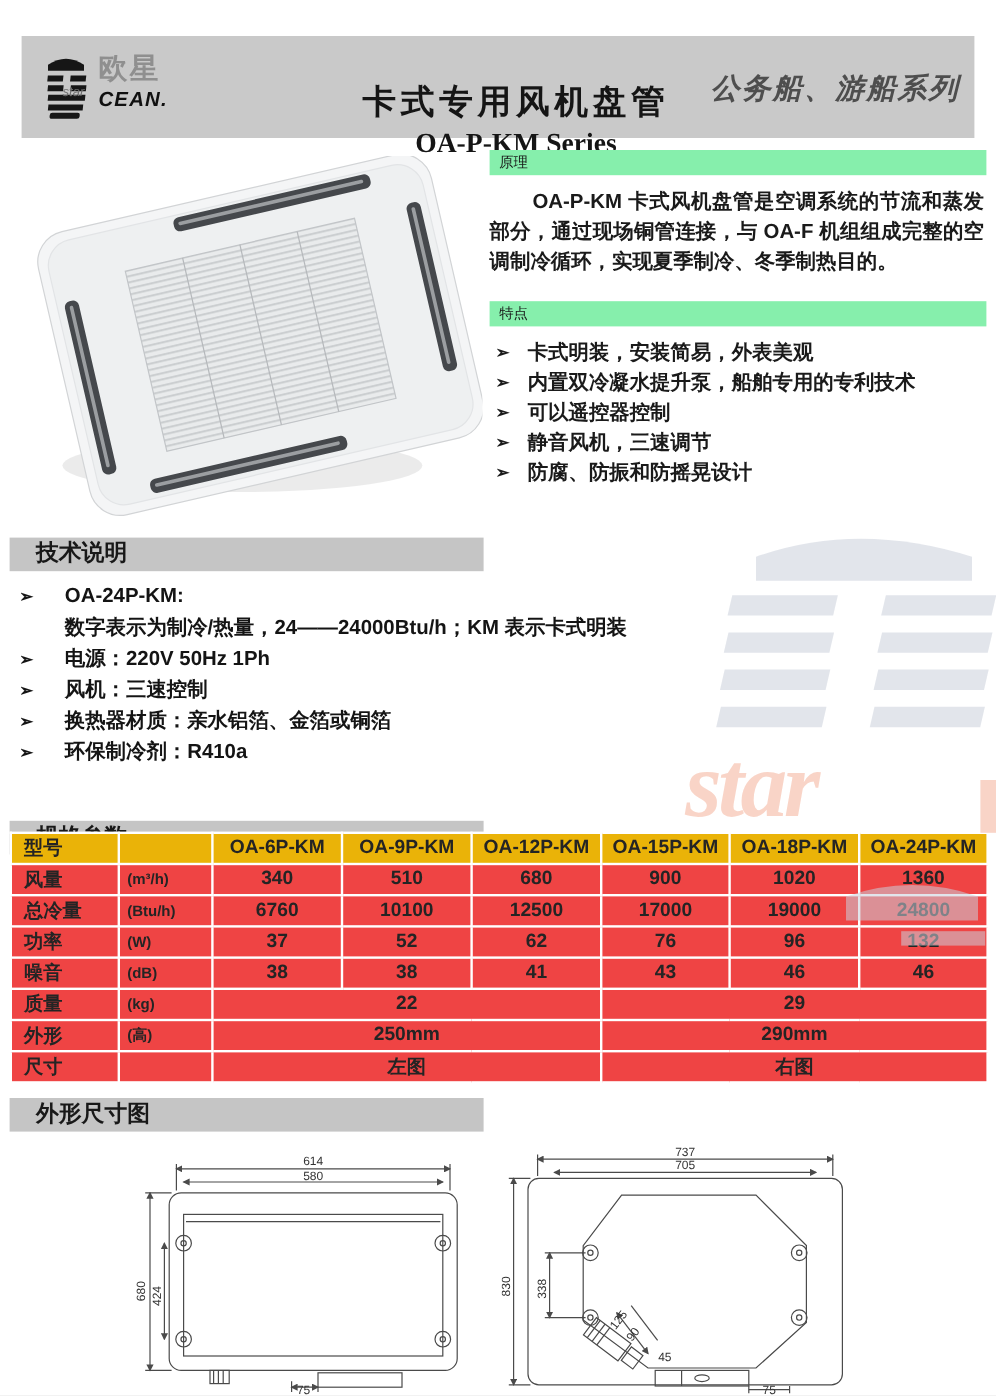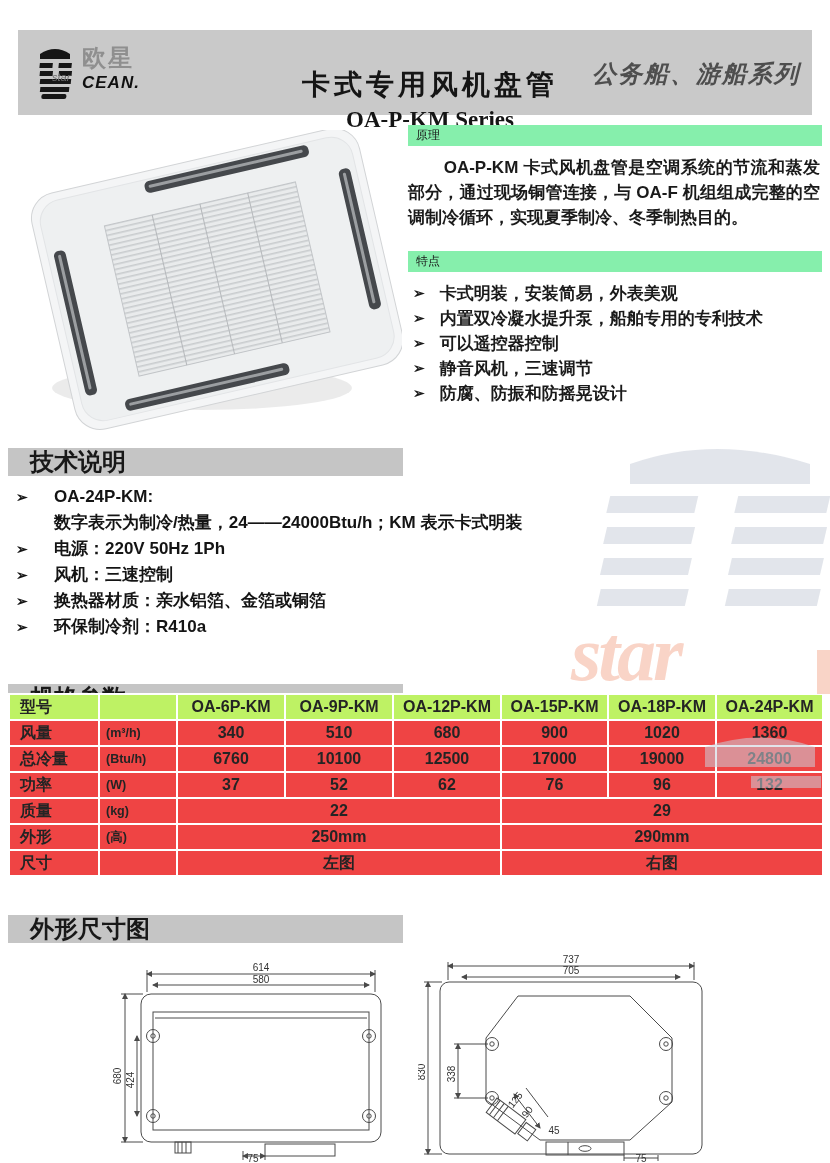--- a/index.html
+++ b/index.html
@@ -26,33 +26,33 @@
   
   .rcol { position:absolute; left:408px; top:125px; width:414px; }
   .rbar { background:#86efac; font-size:12px; font-weight:normal; height:21px; line-height:21px; padding-left:8px; color:#181818; }
   .principle-body { margin:9px 2px 21px 0; font-size:17px; font-weight:600; line-height:25px;
                     text-align:justify; text-indent:2.1em; color:#1a1a1a; }
   .features-list { margin-top:9px; }
   .feat { display:flex; gap:15px; font-size:17px; font-weight:600; line-height:25px; color:#1a1a1a; }
   .feat .arrow { padding-left:5px; font-size:14px; }
   
   .lbar { position:absolute; left:8px; width:395px; height:28px; background:#c5c5c5;
-          font-size:24px; font-weight:bold; line-height:28px; padding-left:22px; color:#181818; }
+          font-size:19px; font-weight:bold; line-height:28px; padding-left:22px; color:#181818; }
   #bar-tech  { top:448px; }
   #bar-specs { top:684px; }
   #bar-dims  { top:915px; }
   
   .tech-list { position:absolute; left:16px; top:484px; width:800px; }
   .tech-item { display:flex; gap:24px; font-size:17px; font-weight:bold; line-height:26px; color:#141414; }
   .tech-item .arrow { font-size:14px; width:14px; }
   
   .spec-table { position:absolute; left:8px; top:693px; width:814px; border-collapse:collapse; table-layout:fixed; }
   .spec-table td { border:2px solid #ffffff; background:#ef4444; height:26px;
                    font-size:16px; color:#242424; text-align:center; vertical-align:middle; }
-  .spec-table tr.hrow td { background:#bef264; font-weight:bold; }
+  .spec-table tr.hrow td { background:#eab308; font-weight:bold; }
   .spec-table td.lab { text-align:left; padding-left:10px; font-weight:bold; font-size:16px; }
   .spec-table td.unit { text-align:left; padding-left:6px; font-weight:bold; font-size:12.5px; }
   .spec-table td.val { font-weight:600; }
   
   .draw-left  { position:absolute; left:55px;  top:958px; }
   .draw-right { position:absolute; left:418px; top:952px; }
   .dimtext { font-size:10px; fill:#333; font-family:"Liberation Sans", sans-serif; }
   
   .watermark { position:absolute; left:555px; top:432px; pointer-events:none; z-index:5; }
 </style>
@@ -214,20 +214,30 @@
     </tr>
     <tr>
       <td class="lab">功率</td>
       <td class="unit">(W)</td>
       <td class="val">37</td>
       <td class="val">52</td>
       <td class="val">62</td>
       <td class="val">76</td>
       <td class="val">96</td>
       <td class="val">132</td>
+    </tr>
+    <tr>
+      <td class="lab">噪音</td>
+      <td class="unit">(dB)</td>
+      <td class="val">38</td>
+      <td class="val">38</td>
+      <td class="val">41</td>
+      <td class="val">43</td>
+      <td class="val">46</td>
+      <td class="val">46</td>
     </tr>
     <tr>
       <td class="lab">质量</td>
       <td class="unit">(kg)</td>
       <td class="val" colspan="3">22</td>
       <td class="val" colspan="3">29</td>
     </tr>
     <tr>
       <td class="lab">外形</td>
       <td class="unit">(高)</td>

